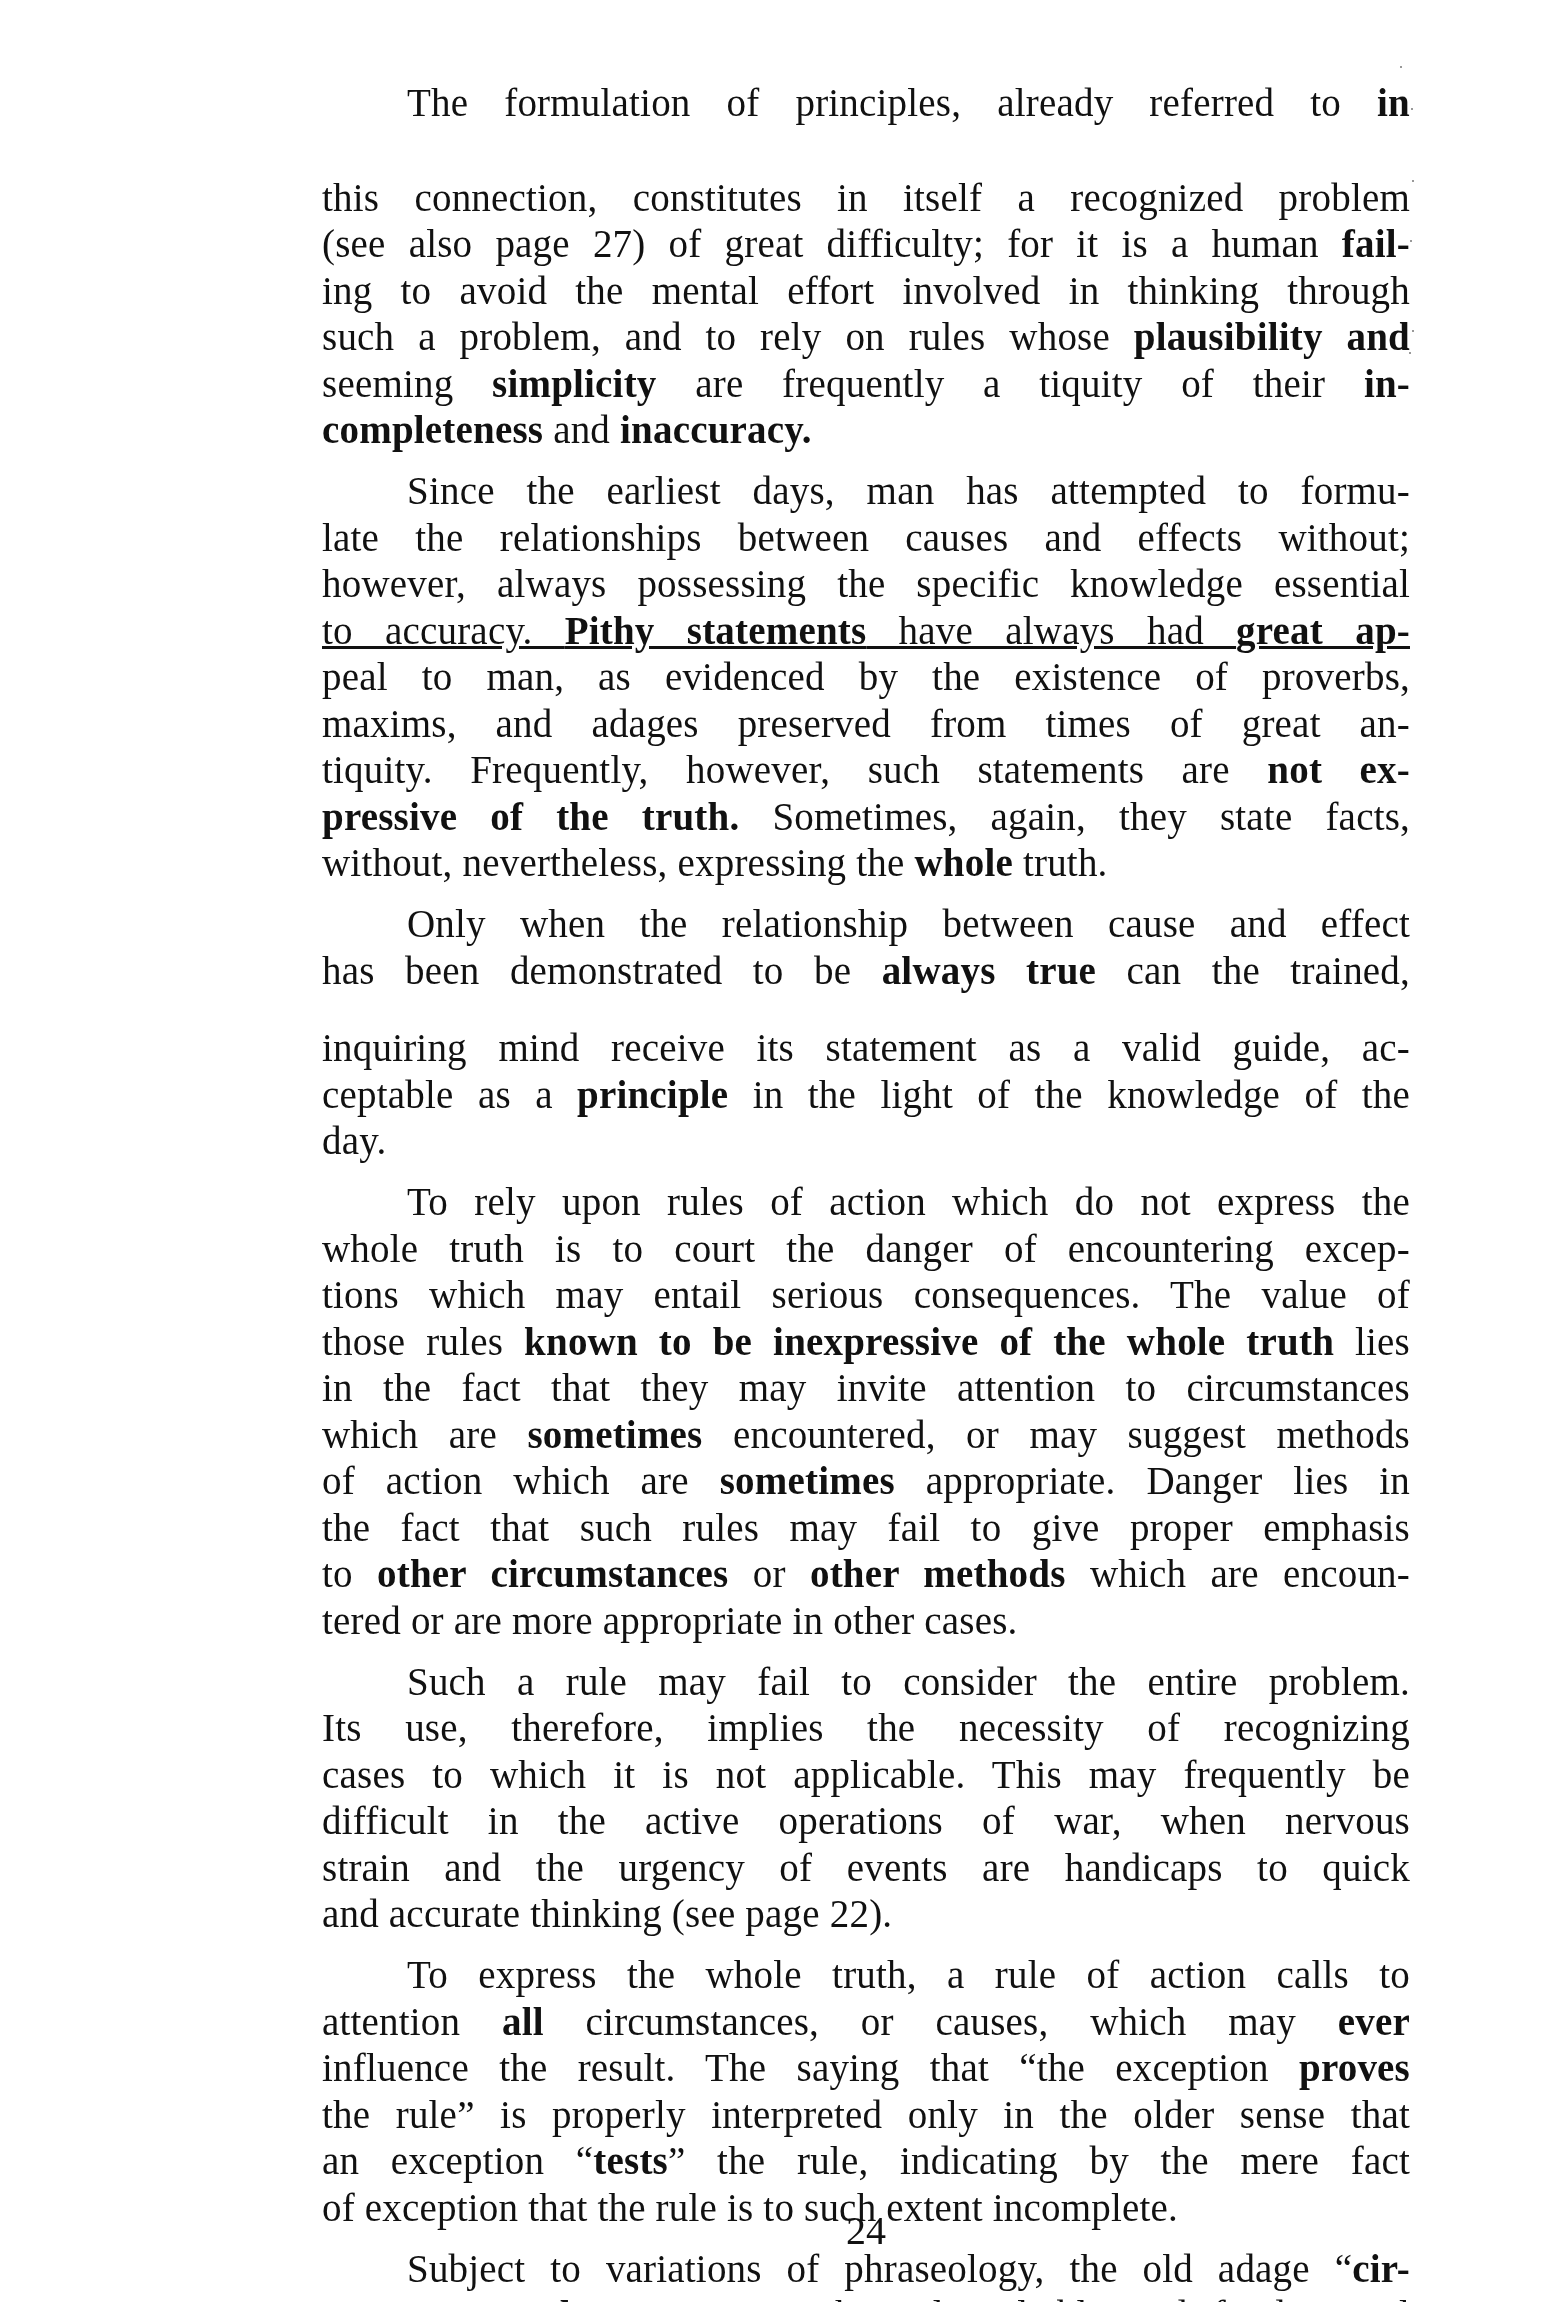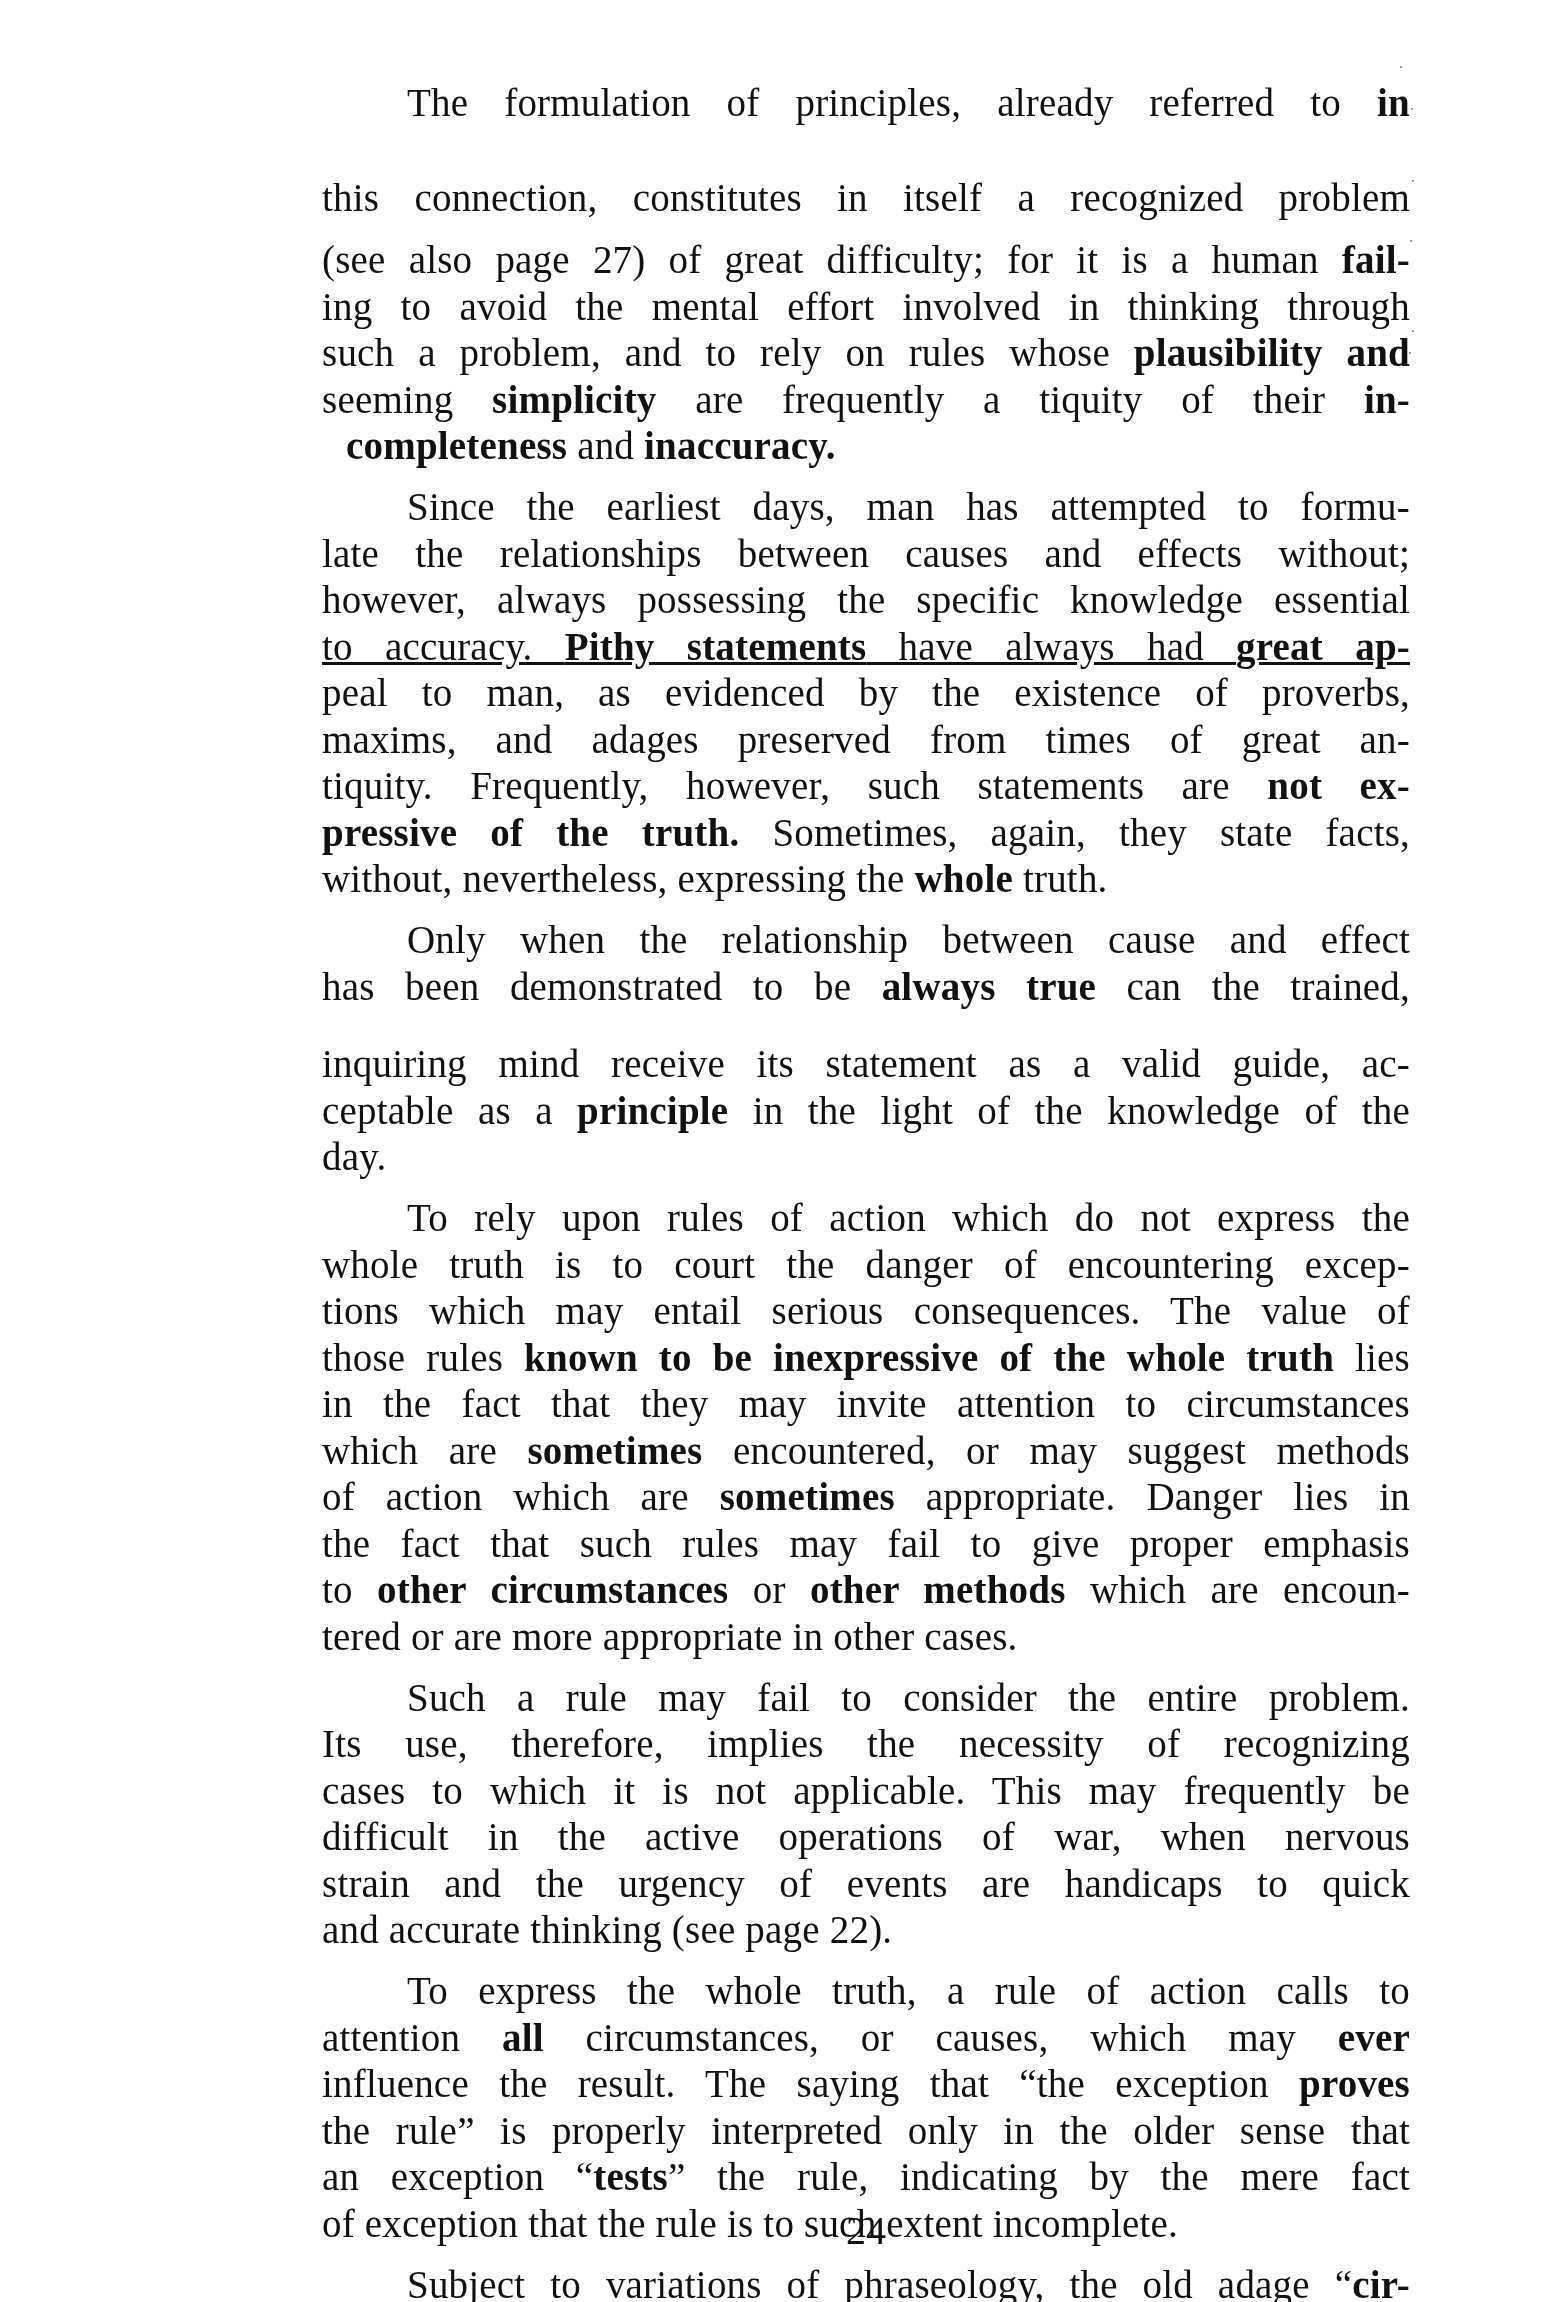--- a/index.html
+++ b/index.html
@@ -69,25 +69,25 @@
   }
 </style>
 </head>
 <body>
 
 <div class="page">
   <div class="text-block" id="text-block">
       <div class="para">
         <div class="line indent" style="white-space: normal;"><span class="seg">The formulation of principles, already referred to </span><span class="seg bold">in</span></div>
         <div class="line" style="white-space: normal; margin-top: 48px;"><span class="seg">this connection, constitutes in itself a recognized problem</span></div>
-        <div class="line" style="white-space: normal; margin-top: 16px;"><span class="seg">(see also page 27) of great difficulty; for it is a human </span><span class="seg bold">fail-</span></div>
+        <div class="line" style="white-space: normal;"><span class="seg">(see also page 27) of great difficulty; for it is a human </span><span class="seg bold">fail-</span></div>
         <div class="line" style="white-space: normal;"><span class="seg">ing to avoid the mental effort involved in thinking through</span></div>
         <div class="line" style="white-space: normal;"><span class="seg">such a problem, and to rely on rules whose </span><span class="seg bold">plausibility and</span></div>
         <div class="line" style="white-space: normal;"><span class="seg">seeming </span><span class="seg bold">simplicity</span><span class="seg"> are frequently a tiquity of their </span><span class="seg bold">in-</span></div>
-        <div class="line last" style="white-space: normal; margin-left: 24px;"><span class="seg bold">completeness</span><span class="seg"> and </span><span class="seg bold">inaccuracy.</span></div>
+        <div class="line last" style="white-space: normal;"><span class="seg bold">completeness</span><span class="seg"> and </span><span class="seg bold">inaccuracy.</span></div>
       </div>
       <div class="para">
         <div class="line indent" style="white-space: normal;"><span class="seg">Since the earliest days, man has attempted to formu-</span></div>
         <div class="line" style="white-space: normal;"><span class="seg">late the relationships between causes and effects without;</span></div>
         <div class="line" style="white-space: normal;"><span class="seg">however, always possessing the specific knowledge essential</span></div>
         <div class="line" style="white-space: normal; text-decoration: underline;"><span class="seg">to accuracy. </span><span class="seg bold">Pithy statements</span><span class="seg"> have always had </span><span class="seg bold">great ap-</span></div>
         <div class="line" style="white-space: normal;"><span class="seg">peal to man, as evidenced by the existence of proverbs,</span></div>
         <div class="line" style="white-space: normal;"><span class="seg">maxims, and adages preserved from times of great an-</span></div>
         <div class="line" style="white-space: normal;"><span class="seg">tiquity. Frequently, however, such statements are </span><span class="seg bold">not ex-</span></div>
         <div class="line" style="white-space: normal;"><span class="seg bold">pressive of the truth.</span><span class="seg"> Sometimes, again, they state facts,</span></div>

